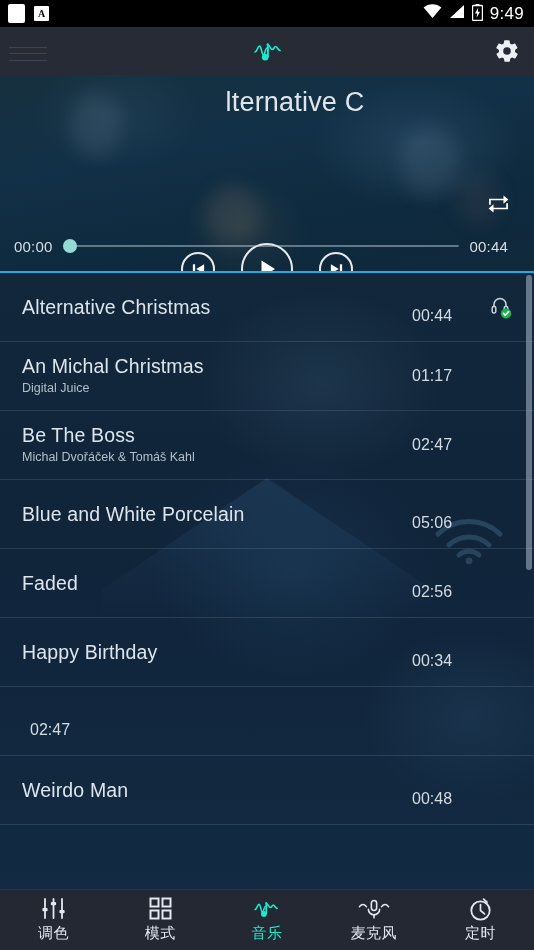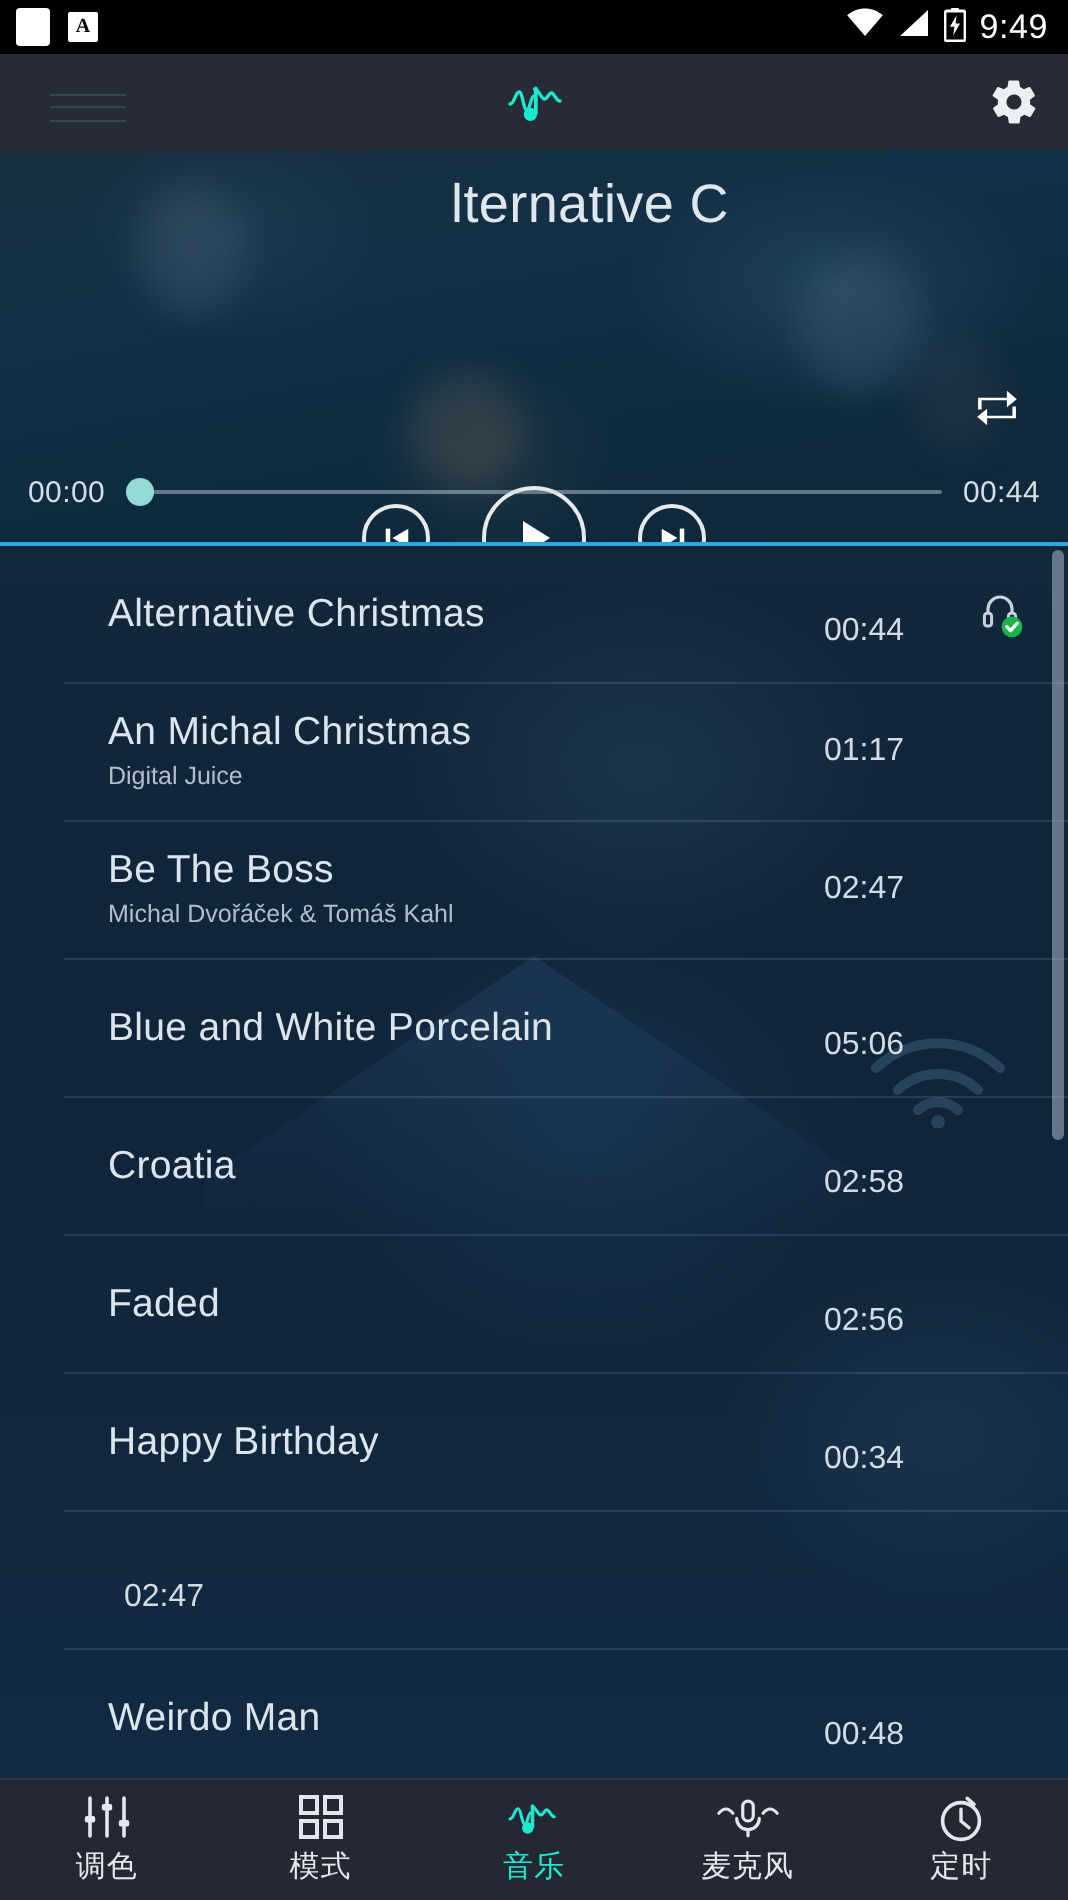--- a/index.html
+++ b/index.html
@@ -67,21 +67,21 @@
   }
   .cbtn{
     border:2px solid rgba(255,255,255,.9); border-radius:50%;
     display:flex; align-items:center; justify-content:center; cursor:pointer;
     background:transparent;
   }
   .cbtn.small{ width:34px; height:34px; }
   .cbtn.big{ width:52px; height:52px; }
 
   .progress-row{
-    position:absolute; left:0; right:0; top:237px;
+    position:absolute; left:0; right:12px; top:237px;
     display:flex; align-items:center; padding:0 14px; gap:10px;
   }
   .time{ color:#d7dee6; font-size:15px; letter-spacing:.2px; }
   .track-bar{ position:relative; flex:1; height:18px; display:flex; align-items:center; }
   .track-line{ width:100%; height:2px; background:rgba(200,215,228,.45); border-radius:2px; }
   .thumb{
     position:absolute; left:0; width:14px; height:14px; border-radius:50%;
     background:#93dcd4; cursor:pointer;
   }
   .cyan-rule{ position:absolute; left:0; right:0; top:271px; height:2px; background:#29a8e0; z-index:5; }
@@ -104,21 +104,20 @@
     pointer-events:none;
   }
   .wifi-ghost{
     position:absolute; left:430px; top:245px; width:78px; height:46px;
     opacity:.22; pointer-events:none;
   }
   .row{
     position:relative; height:69px; padding:0 16px 0 22px;
     display:flex; align-items:center; cursor:pointer;
     border-bottom:1px solid rgba(150,180,205,.18);
-    margin-left:32px;
   }
   .row .meta{ flex:1; min-width:0; }
   .row .name{ color:#dde5ec; font-size:19.5px; line-height:23px; letter-spacing:.15px; white-space:nowrap; overflow:hidden; }
   .row .artist{ color:#b2bfcb; font-size:12.5px; line-height:17px; margin-top:2px; white-space:nowrap; overflow:hidden; }
   .row .dur{ color:#d3dbe3; font-size:16px; width:72px; text-align:left; margin-left:8px; }
   .row .badge{ width:34px; display:flex; align-items:center; justify-content:center; }
   .row.with-artist .dur{ align-self:center; }
   .row.no-artist .dur{ position:relative; top:9px; }
 
   .scrollbar{
@@ -298,27 +297,20 @@
       </div>
       <div class="row no-artist">
         <div class="meta">
           <div class="name">Blue and White Porcelain</div>
         </div>
         <div class="dur">05:06</div>
         <div class="badge"></div>
       </div>
       <div class="row no-artist">
         <div class="meta">
-          <div class="name">Croatia</div>
-        </div>
-        <div class="dur">02:58</div>
-        <div class="badge"></div>
-      </div>
-      <div class="row no-artist">
-        <div class="meta">
           <div class="name">Faded</div>
         </div>
         <div class="dur">02:56</div>
         <div class="badge"></div>
       </div>
       <div class="row no-artist">
         <div class="meta">
           <div class="name">Happy Birthday</div>
         </div>
         <div class="dur">00:34</div>

